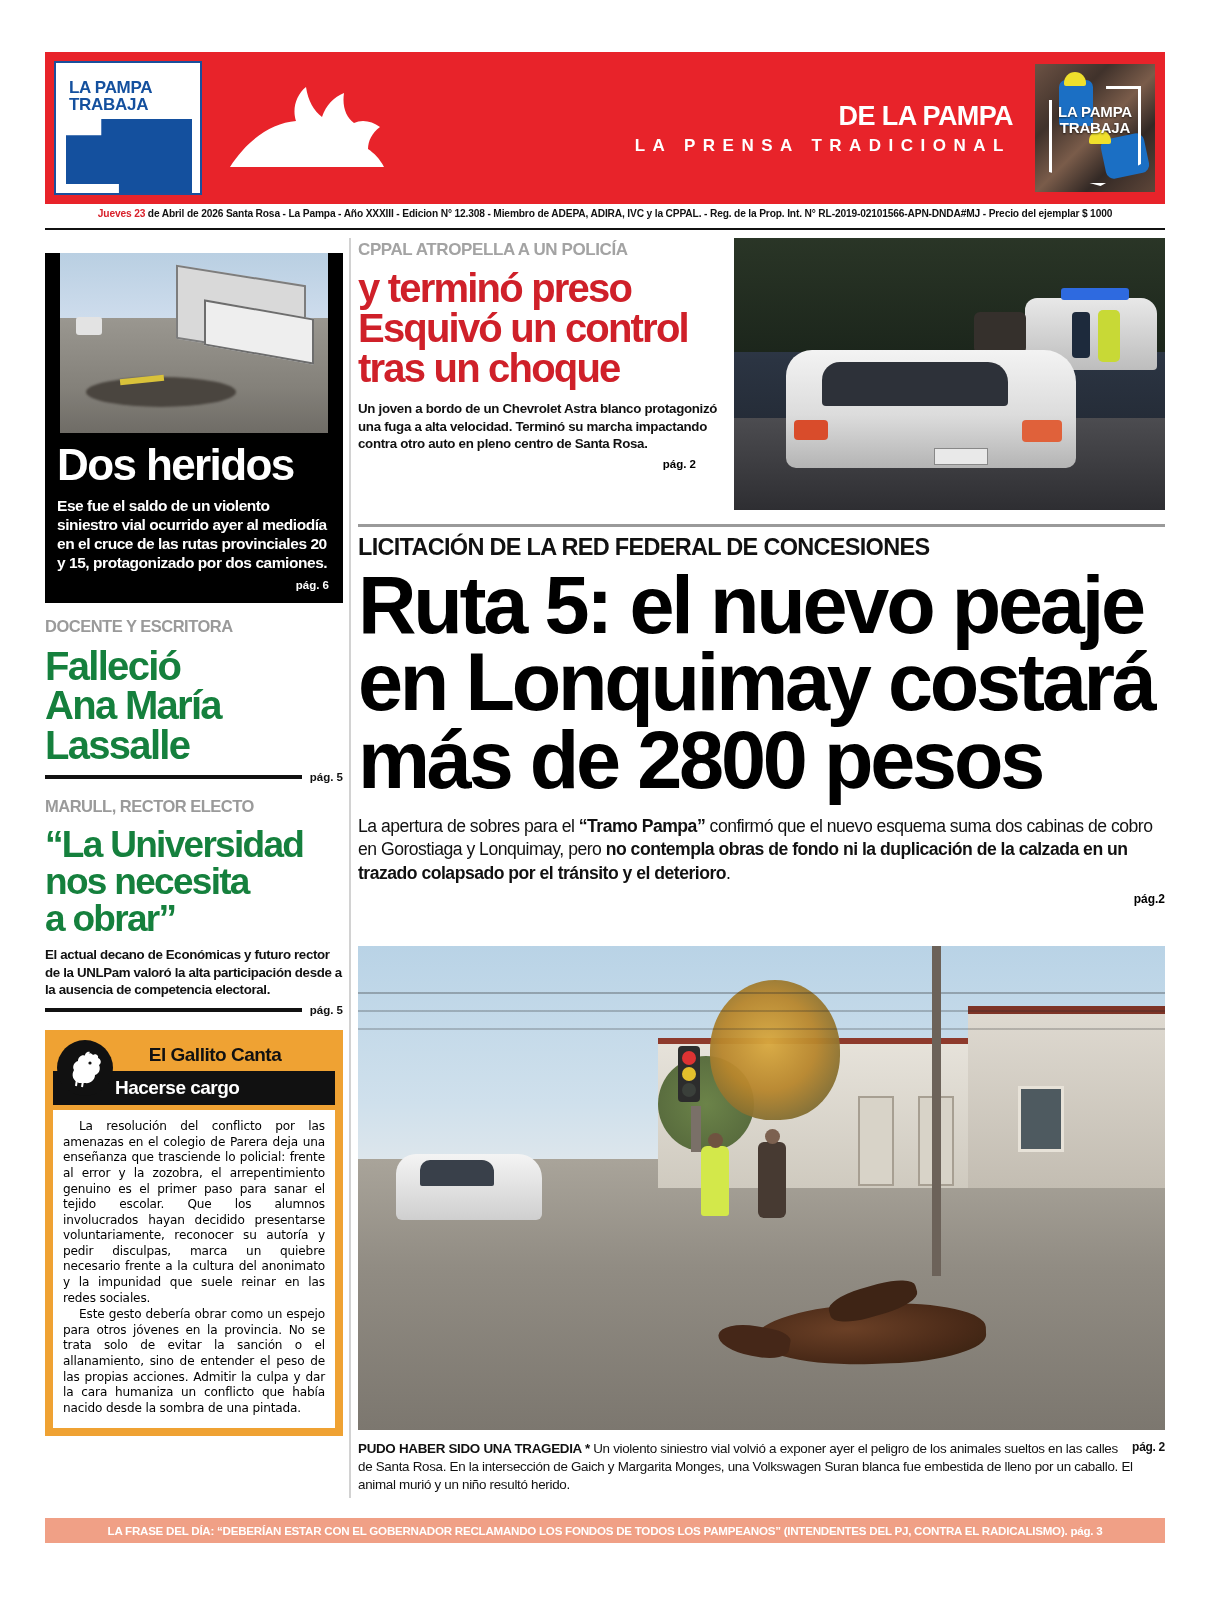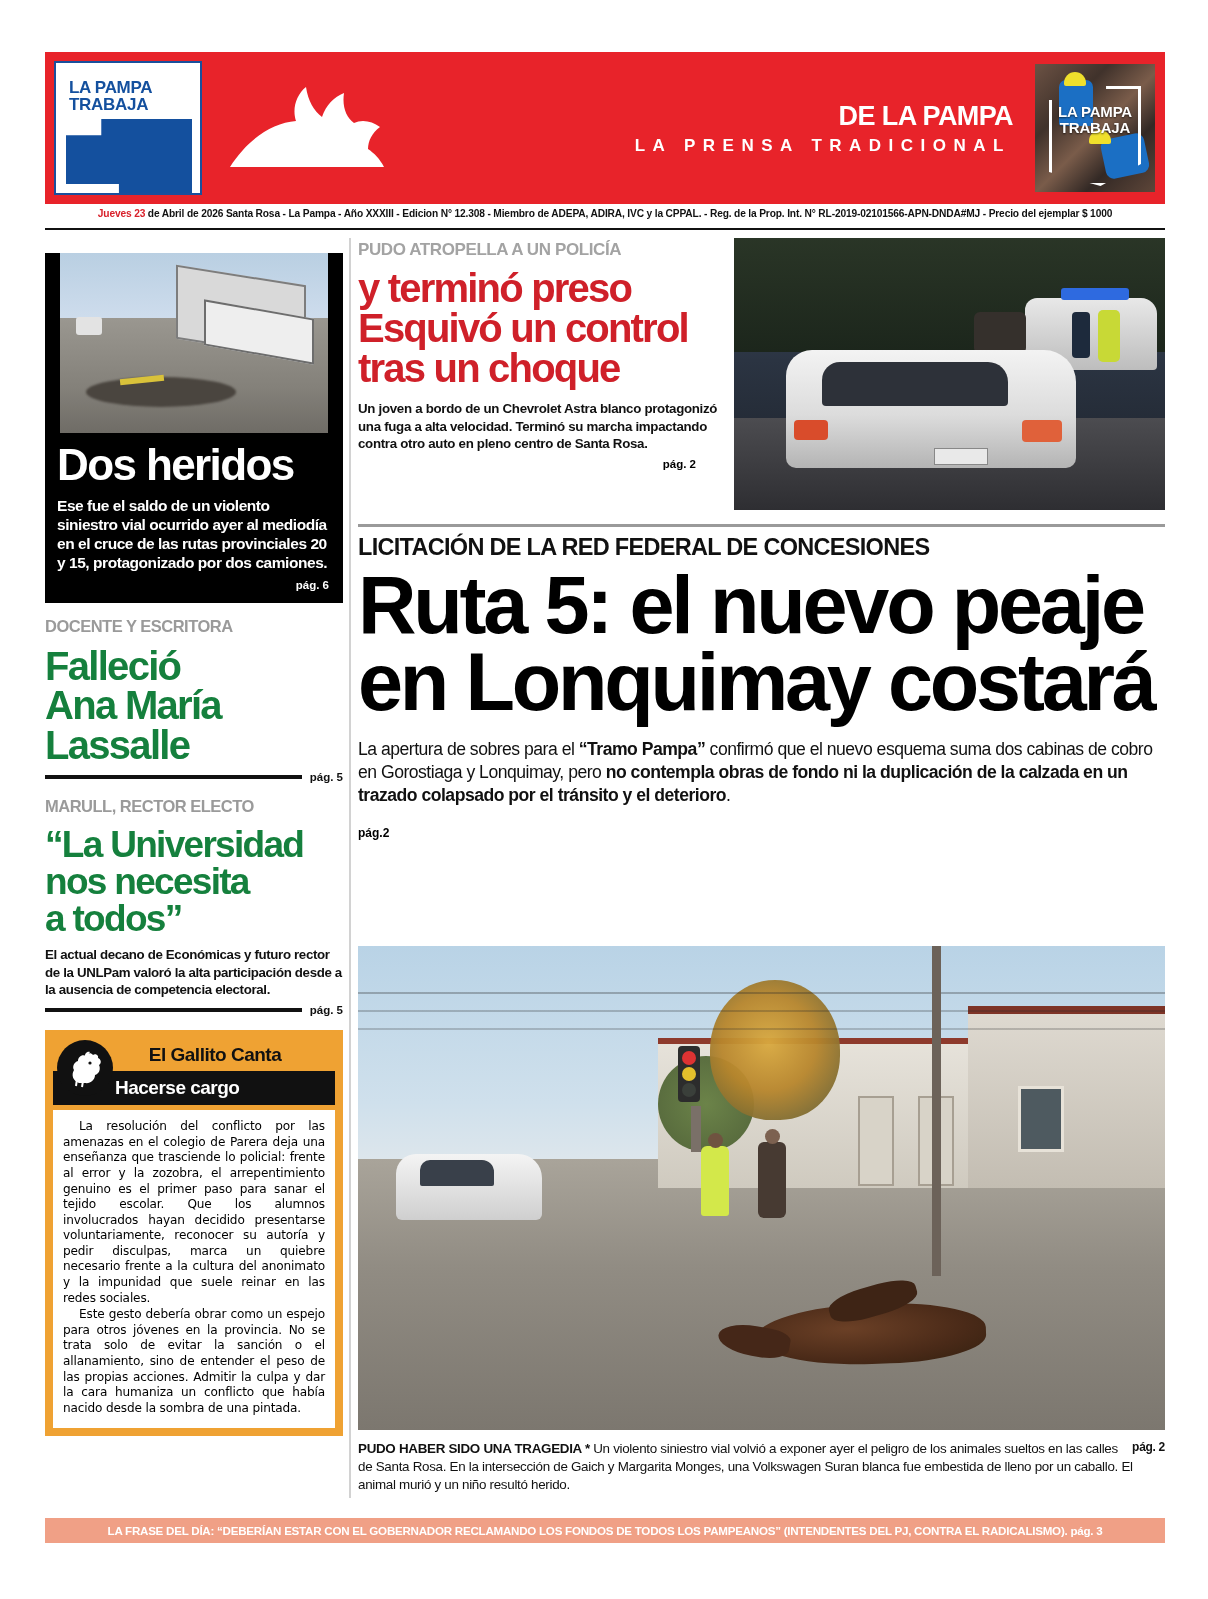--- a/index.html
+++ b/index.html
@@ -443,24 +443,24 @@
   .ms-sub {
     margin-top: 16px;
     font-size: 17.6px;
     line-height: 1.33;
     color: #111;
     letter-spacing: -0.5px;
     font-family: "Liberation Sans", sans-serif;
   }
   .ms-sub b { font-weight: 800; }
   .ms-pag {
-    text-align: left;
+    text-align: right;
     font-size: 12px;
     font-weight: 700;
-    margin-top: 18px;
+    margin-top: 7px;
   }
 
   
   .big-photo {
     position: absolute;
     left: 358px; top: 946px;
     width: 807px; height: 484px;
     overflow: hidden;
     background: #9d9a93;
   }
@@ -622,21 +622,21 @@
         <div class="bar"></div>
         <div class="pag">pág. 5</div>
       </div>
     </div>
 
     <div>
       <div class="kicker">MARULL, RECTOR ELECTO</div>
       <div class="story-hl smaller">
         <div>“La Universidad</div>
         <div>nos necesita</div>
-        <div>a todos”</div>
+        <div>a obrar”</div>
       </div>
       <div class="story-sub">El actual decano de Económicas y futuro rector de la UNLPam valoró la alta participación desde a la ausencia de competencia electoral.</div>
       <div class="pag-row">
         <div class="bar"></div>
         <div class="pag">pág. 5</div>
       </div>
     </div>
 
     <div class="gallito">
       <div class="gallito-rooster">
@@ -654,21 +654,21 @@
       <div class="gallito-text">
         <p>La resolución del conflicto por las amenazas en el colegio de Parera deja una enseñanza que trasciende lo policial: frente al error y la zozobra, el arrepentimiento genuino es el primer paso para sanar el tejido escolar. Que los alumnos involucrados hayan decidido presentarse voluntariamente, reconocer su autoría y pedir disculpas, marca un quiebre necesario frente a la cultura del anonimato y la impunidad que suele reinar en las redes sociales.</p>
         <p>Este gesto debería obrar como un espejo para otros jóvenes en la provincia. No se trata solo de evitar la sanción o el allanamiento, sino de entender el peso de las propias acciones. Admitir la culpa y dar la cara humaniza un conflicto que había nacido desde la sombra de una pintada.</p>
       </div>
     </div>
   </div>
 
   <div class="vrule"></div>
 
   <div class="top-story">
-    <div class="ts-kicker">PUDO ATROPELLA A UN POLICÍA</div>
+    <div class="ts-kicker">CPPAL ATROPELLA A UN POLICÍA</div>
     <div class="ts-head">
       <div>y terminó preso</div>
       <div>Esquivó un control</div>
       <div>tras un choque</div>
     </div>
     <div class="ts-sub">Un joven a bordo de un Chevrolet Astra blanco protagonizó una fuga a alta velocidad. Terminó su marcha impactando contra otro auto en pleno centro de Santa Rosa.</div>
     <div class="ts-pag">pág. 2</div>
   </div>
 
   <div class="top-photo">
@@ -687,20 +687,21 @@
     <div class="tp-plate"></div>
   </div>
 
   <div class="hrule-mid"></div>
 
   <div class="main-story">
     <div class="ms-kicker">LICITACIÓN DE LA RED FEDERAL DE CONCESIONES</div>
     <div class="ms-head">
       <div>Ruta 5: el nuevo peaje</div>
       <div>en Lonquimay costará</div>
+      <div>más de 2800 pesos</div>
     </div>
     <div class="ms-sub">
       <span>La apertura de sobres para el </span><b>“Tramo Pampa”</b><span> confirmó que el nuevo esquema suma dos cabinas de cobro en Gorostiaga y Lonquimay, pero </span><b>no contempla obras de fondo ni la duplicación de la calzada en un trazado colapsado por el tránsito y el deterioro</b><span>.</span>
     </div>
     <div class="ms-pag">pág.2</div>
   </div>
 
   <div class="big-photo">
     <div class="bp-sky"></div>
     <div class="bp-ground"></div>

